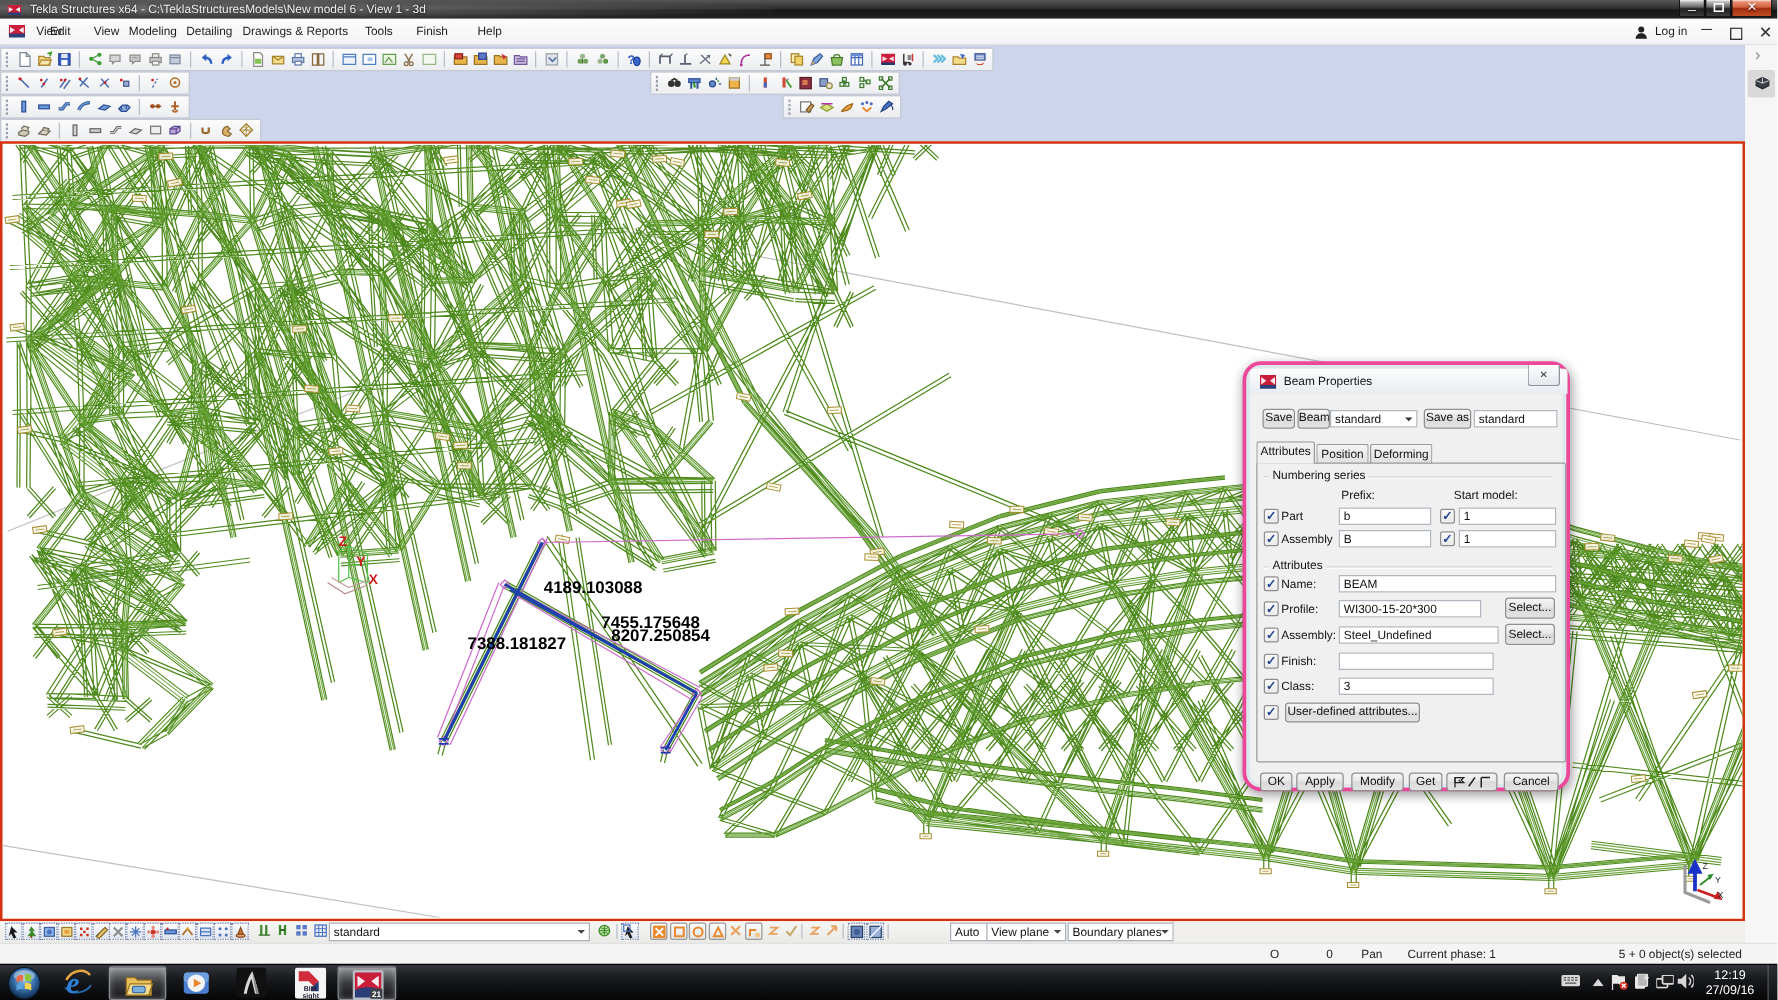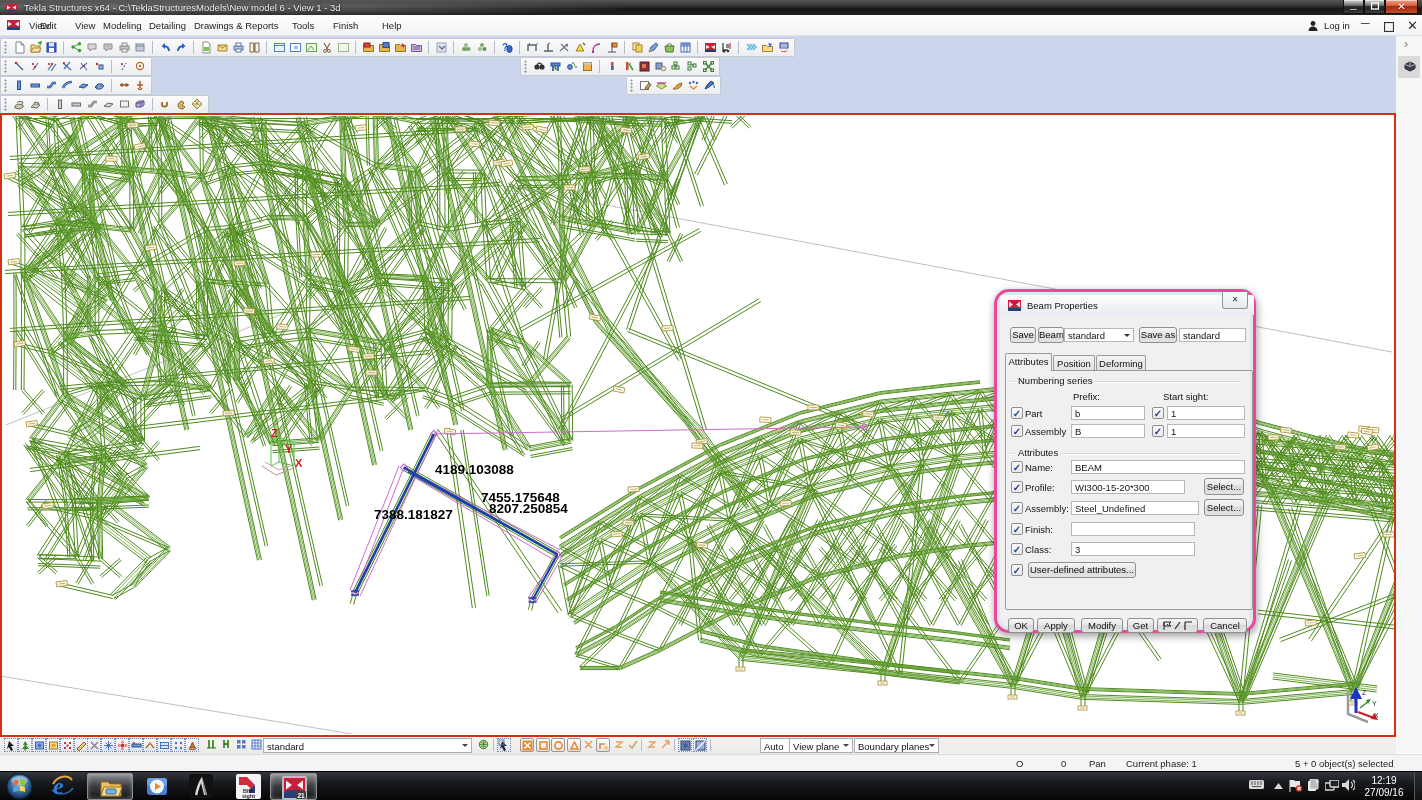--- a/index.html
+++ b/index.html
@@ -1084,21 +1084,21 @@
       <div class="fld" style="left:67px;top:36px;width:70px;height:14px">standard<span style="position:absolute;right:3px;top:5px;width:0;height:0;border:3.5px solid transparent;border-top-color:#333"></span></div>
       <div class="btn" style="left:142px;top:35px;width:38px;height:16px;line-height:14px">Save as</div>
       <div class="fld" style="left:182px;top:36px;width:67px;height:14px">standard</div>
       <div class="tab tabact" style="left:8px;top:61px;width:47px">Attributes</div>
       <div class="tab" style="left:56px;top:63px;width:42px">Position</div>
       <div class="tab" style="left:99px;top:63px;width:50px">Deforming</div>
       <div class="panel"></div>
       <div style="position:absolute;left:14px;top:89px;width:230px;height:1px;background:#d5d5d5;box-shadow:0 1px 0 #fff"></div>
       <span class="grp" style="left:18px;top:83px;background:#f0f0f0;padding:0 3px">Numbering series</span>
       <span class="lbl" style="left:76px;top:99px">Prefix:</span>
-      <span class="lbl" style="left:166px;top:99px">Start sight:</span>
+      <span class="lbl" style="left:166px;top:99px">Start model:</span>
       <div class="cb" style="left:14px;top:115px">✓</div>
       <span class="lbl" style="left:28px;top:116px">Part</span>
       <div class="fld" style="left:74px;top:114px;width:74px;height:14px">b</div>
       <div class="cb" style="left:155px;top:115px">✓</div>
       <div class="fld" style="left:170px;top:114px;width:78px;height:14px">1</div>
       <div class="cb" style="left:14px;top:133px">✓</div>
       <span class="lbl" style="left:28px;top:134px">Assembly</span>
       <div class="fld" style="left:74px;top:132px;width:74px;height:14px">B</div>
       <div class="cb" style="left:155px;top:133px">✓</div>
       <div class="fld" style="left:170px;top:132px;width:78px;height:14px">1</div>

